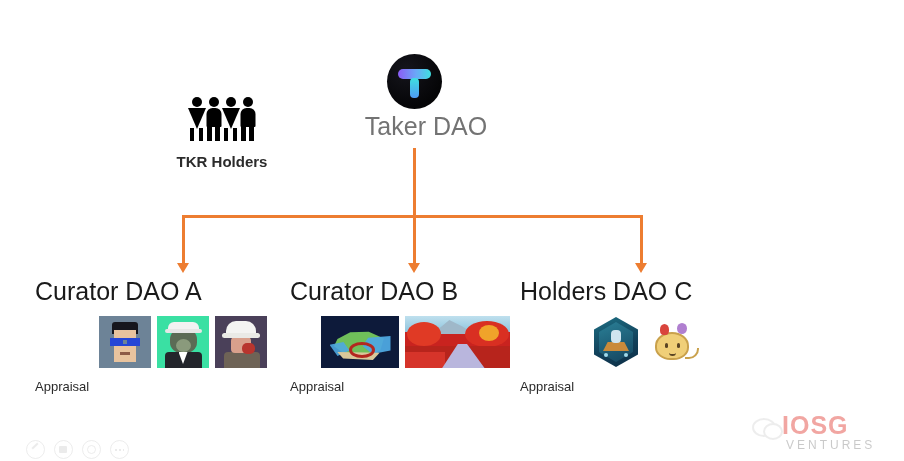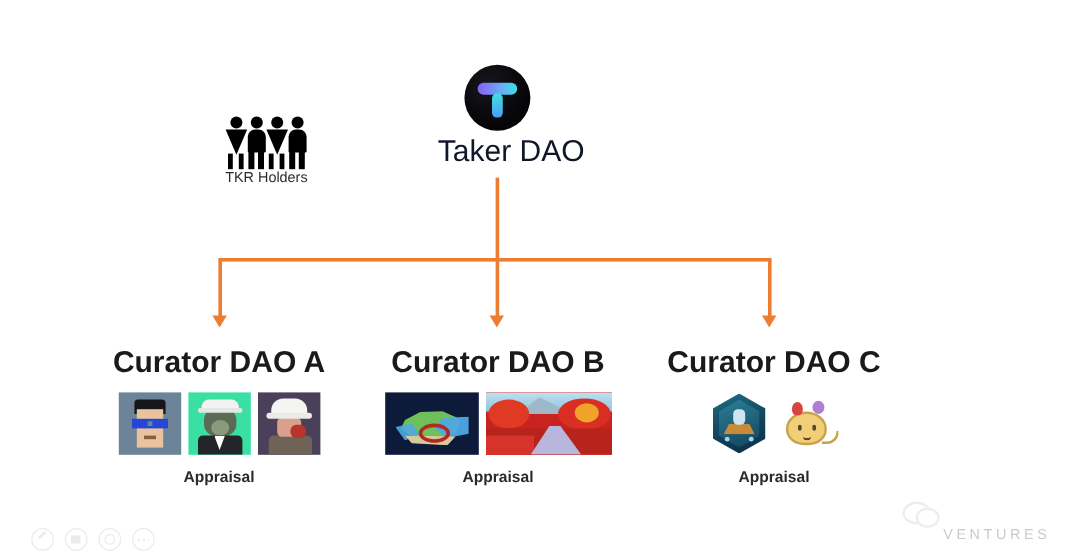--- a/index.html
+++ b/index.html
@@ -26,22 +26,22 @@
     width:10px;height:10px;border-radius:50%;background:#000;}
   .person .body-m{position:absolute;left:50%;top:11px;transform:translateX(-50%);
     width:15px;height:19px;background:#000;border-radius:6px 6px 1px 1px;}
   .person .body-f{position:absolute;left:50%;top:11px;transform:translateX(-50%);
     width:0;height:0;border-left:9px solid transparent;border-right:9px solid transparent;
     border-top:21px solid #000;}
   .person .leg-l,.person .leg-r{position:absolute;top:29px;width:5px;height:15px;background:#000;}
   .person .leg-l{left:3px;} .person .leg-r{right:3px;}
   .person.f .leg-l,.person.f .leg-r{top:31px;height:13px;width:4px;}
   #holders-label{
-    text-align:center;font-size:12px;color:#2b2b2b;white-space:nowrap;
-    margin-left:-22px;width:124px;
+    text-align:center;margin-top:12px;font-size:15px;color:#2b2b2b;white-space:nowrap;
+    margin-left:-22px;width:124px;font-weight:bold;
   }
   
   #exchange{position:absolute;left:265px;top:101px;width:95px;height:48px;}
   .hline{position:absolute;height:3px;background:#111;}
   #arrow-join-line{left:0;top:17px;width:84px;}
   #arrow-join-head{position:absolute;left:82px;top:11px;width:0;height:0;
     border-top:7px solid transparent;border-bottom:7px solid transparent;border-left:12px solid #111;}
   #arrow-rew-line{left:8px;top:31px;width:84px;}
   #arrow-rew-head{position:absolute;left:-2px;top:25px;width:0;height:0;
     border-top:7px solid transparent;border-bottom:7px solid transparent;border-right:12px solid #111;}
@@ -55,37 +55,37 @@
   #taker-logo .bar-h{
     position:absolute;left:11px;top:15px;width:33px;height:10px;border-radius:5px;
     background:linear-gradient(90deg,#8b5cf6 0%,#6aa8f7 55%,#3ee0e0 100%);
   }
   #taker-logo .bar-v{
     position:absolute;left:23px;top:24px;width:9px;height:20px;border-radius:4px;
     background:linear-gradient(180deg,#3ee0e0 0%,#4f9bf5 100%);
   }
   #taker-dao-label{
     position:absolute;left:356px;top:112px;width:140px;text-align:center;
-    font-size:25px;color:#0f172a;white-space:nowrap;
+    font-size:25px;color:#737373;white-space:nowrap;
   }
   
   .orange{position:absolute;background:#ED7D31;}
   #trunk{left:413px;top:148px;width:3px;height:70px;}
   #bus{left:182px;top:215px;width:461px;height:3px;}
   .drop{width:3px;height:48px;}
   #drop-a{left:182px;top:217px;}
   #drop-b{left:413px;top:217px;}
   #drop-c{left:640px;top:217px;}
   .drop-head{position:absolute;width:0;height:0;
     border-left:6px solid transparent;border-right:6px solid transparent;border-top:10px solid #ED7D31;}
   #head-a{left:177px;top:263px;}
   #head-b{left:408px;top:263px;}
   #head-c{left:635px;top:263px;}
   
-  .curator{position:absolute;top:287px;text-align:center;font-weight:bold;}
+  .curator{position:absolute;top:276px;}
   .curator-title{font-size:25px;color:#1a1a1a;white-space:nowrap;line-height:30px;}
   .thumbs{display:flex;justify-content:center;align-items:center;gap:6px;margin-top:10px;}
   .thumb{width:52px;height:52px;position:relative;overflow:hidden;}
   .appraisal{margin-top:11px;font-size:13px;color:#2b2b2b;}
   #curator-a{left:35px;width:295px;}
   #curator-b{left:290px;width:250px;}
   #curator-c{left:520px;width:250px;}
   
   .punk{background:#6d8397;}
   .punk .pk-hair{position:absolute;left:13px;top:6px;width:26px;height:12px;background:#16161d;border-radius:3px 3px 0 0;}
@@ -264,21 +264,21 @@
           <span class="pt-tree3"></span>
           <span class="pt-fg"></span>
           <span class="pt-fg2"></span>
           <span class="pt-river"></span>
       </div>
     </div>
     <div class="appraisal">Appraisal</div>
   </div>
 
   <div class="curator" id="curator-c">
-    <div class="curator-title">Curator DAO C</div>
+    <div class="curator-title">Holders DAO C</div>
     <div class="thumbs">
       <div class="thumb hexbadge">
         <span class="hx"></span>
           <span class="hx-in"></span>
           <span class="hx-base"></span>
           <span class="hx-fig"></span>
           <span class="hx-d1"></span>
           <span class="hx-d2"></span>
       </div>
       <div class="thumb axie">
@@ -292,20 +292,21 @@
       </div>
     </div>
     <div class="appraisal">Appraisal</div>
   </div>
 
   <div id="watermark">
     <div id="wm-wechat">
       <span class="bub1"></span>
         <span class="bub2"></span>
     </div>
+    <div id="wm-iosg">IOSG</div>
     <div id="wm-ventures">VENTURES</div>
   </div>
 
   <div id="toolbar">
     <span class="tb pen"></span>
     <span class="tb stamp"></span>
     <span class="tb zoom"></span>
     <span class="tb more"></span>
   </div>
 

